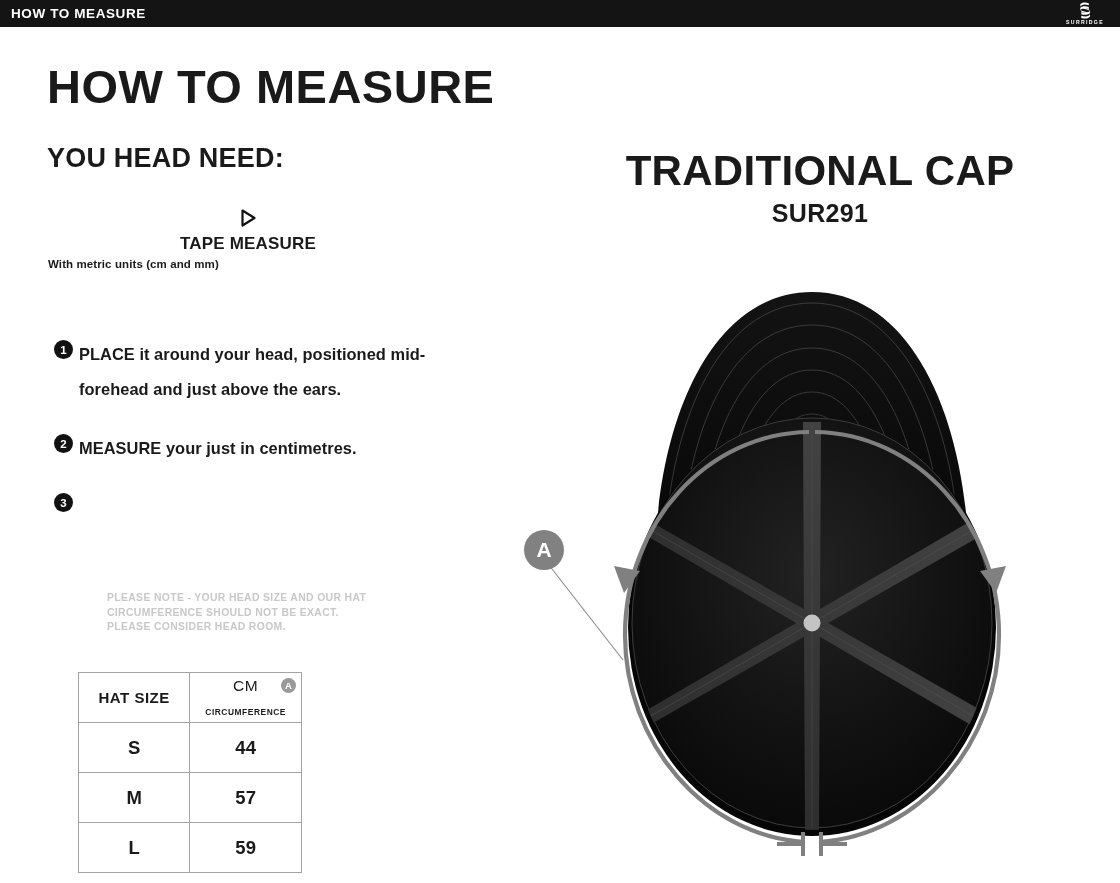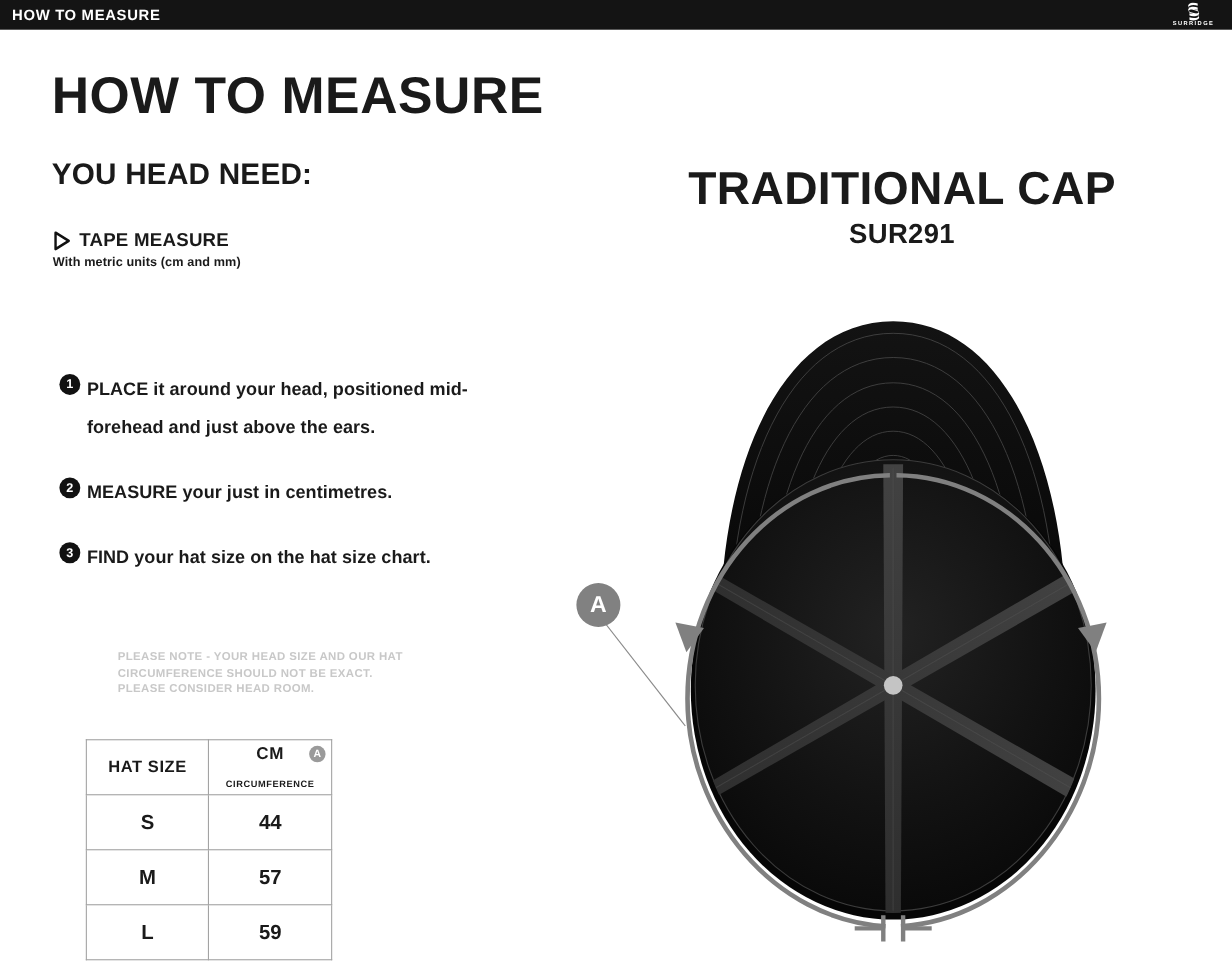--- a/index.html
+++ b/index.html
@@ -55,21 +55,21 @@
   #need-title {
     position: absolute; left: 47px; top: 145px;
     font-size: 27px; font-weight: bold;
     letter-spacing: 0.2px; line-height: 1;
   }
 
   #tool {
     position: absolute; left: 48px; top: 209px;
     width: 400px;
   }
-  #tool-row { display: flex; align-items: center; gap: 7px; }
+  #tool-row { display: flex; align-items: center; gap: 7px; flex-direction: column; }
   #tool-name {
     font-size: 17px; font-weight: bold; letter-spacing: 0.2px;
   }
   #tool-sub {
     font-size: 11.5px; font-weight: bold; margin-top: 4px;
     letter-spacing: 0.1px;
   }
 
   
   #steps { position: absolute; left: 54px; top: 337px; width: 400px; }
@@ -105,21 +105,21 @@
   #size-table td, #size-table th {
     border: 1px solid #a3a3a3;
     height: 50px;
     text-align: center;
     vertical-align: middle;
     padding: 0;
   }
   #size-table .col-a { width: 112px; }
   #size-table .col-b { width: 112px; position: relative; }
   .th-label { font-size: 15px; font-weight: bold; letter-spacing: 0.5px; }
-  .th-cm { font-size: 15.5px; font-weight: bold; letter-spacing: 0.6px; line-height: 1.05; }
+  .th-cm { font-size: 15.5px; font-weight: normal; letter-spacing: 0.6px; line-height: 1.05; }
   .th-circ { font-size: 8.4px; font-weight: bold; letter-spacing: 0.55px; margin-top: 13px; }
   .cell-val { font-size: 18.5px; font-weight: bold; }
   .badge-a-small {
     position: absolute; right: 5px; top: 5px;
     width: 15px; height: 15px; border-radius: 50%;
     background: #9a9a9a; color: #ffffff;
     font-size: 9.5px; font-weight: bold;
     display: flex; align-items: center; justify-content: center;
   }
 
@@ -177,21 +177,20 @@
   <div class="step">
     <div class="step-num">1</div>
     <div class="step-text">PLACE it around your head, positioned mid-forehead and just above the ears.</div>
   </div>
   <div class="step">
     <div class="step-num">2</div>
     <div class="step-text">MEASURE your just in centimetres.</div>
   </div>
   <div class="step">
     <div class="step-num">3</div>
-    <div class="step-text">FIND your hat size on the hat size chart.</div>
   </div>
 </div>
 
 <div id="note" style="white-space:pre-line">PLEASE NOTE - YOUR HEAD SIZE AND OUR HAT
 CIRCUMFERENCE SHOULD NOT BE EXACT.
 PLEASE CONSIDER HEAD ROOM.</div>
 
 <table id="size-table">
   <tbody>
     <tr>

